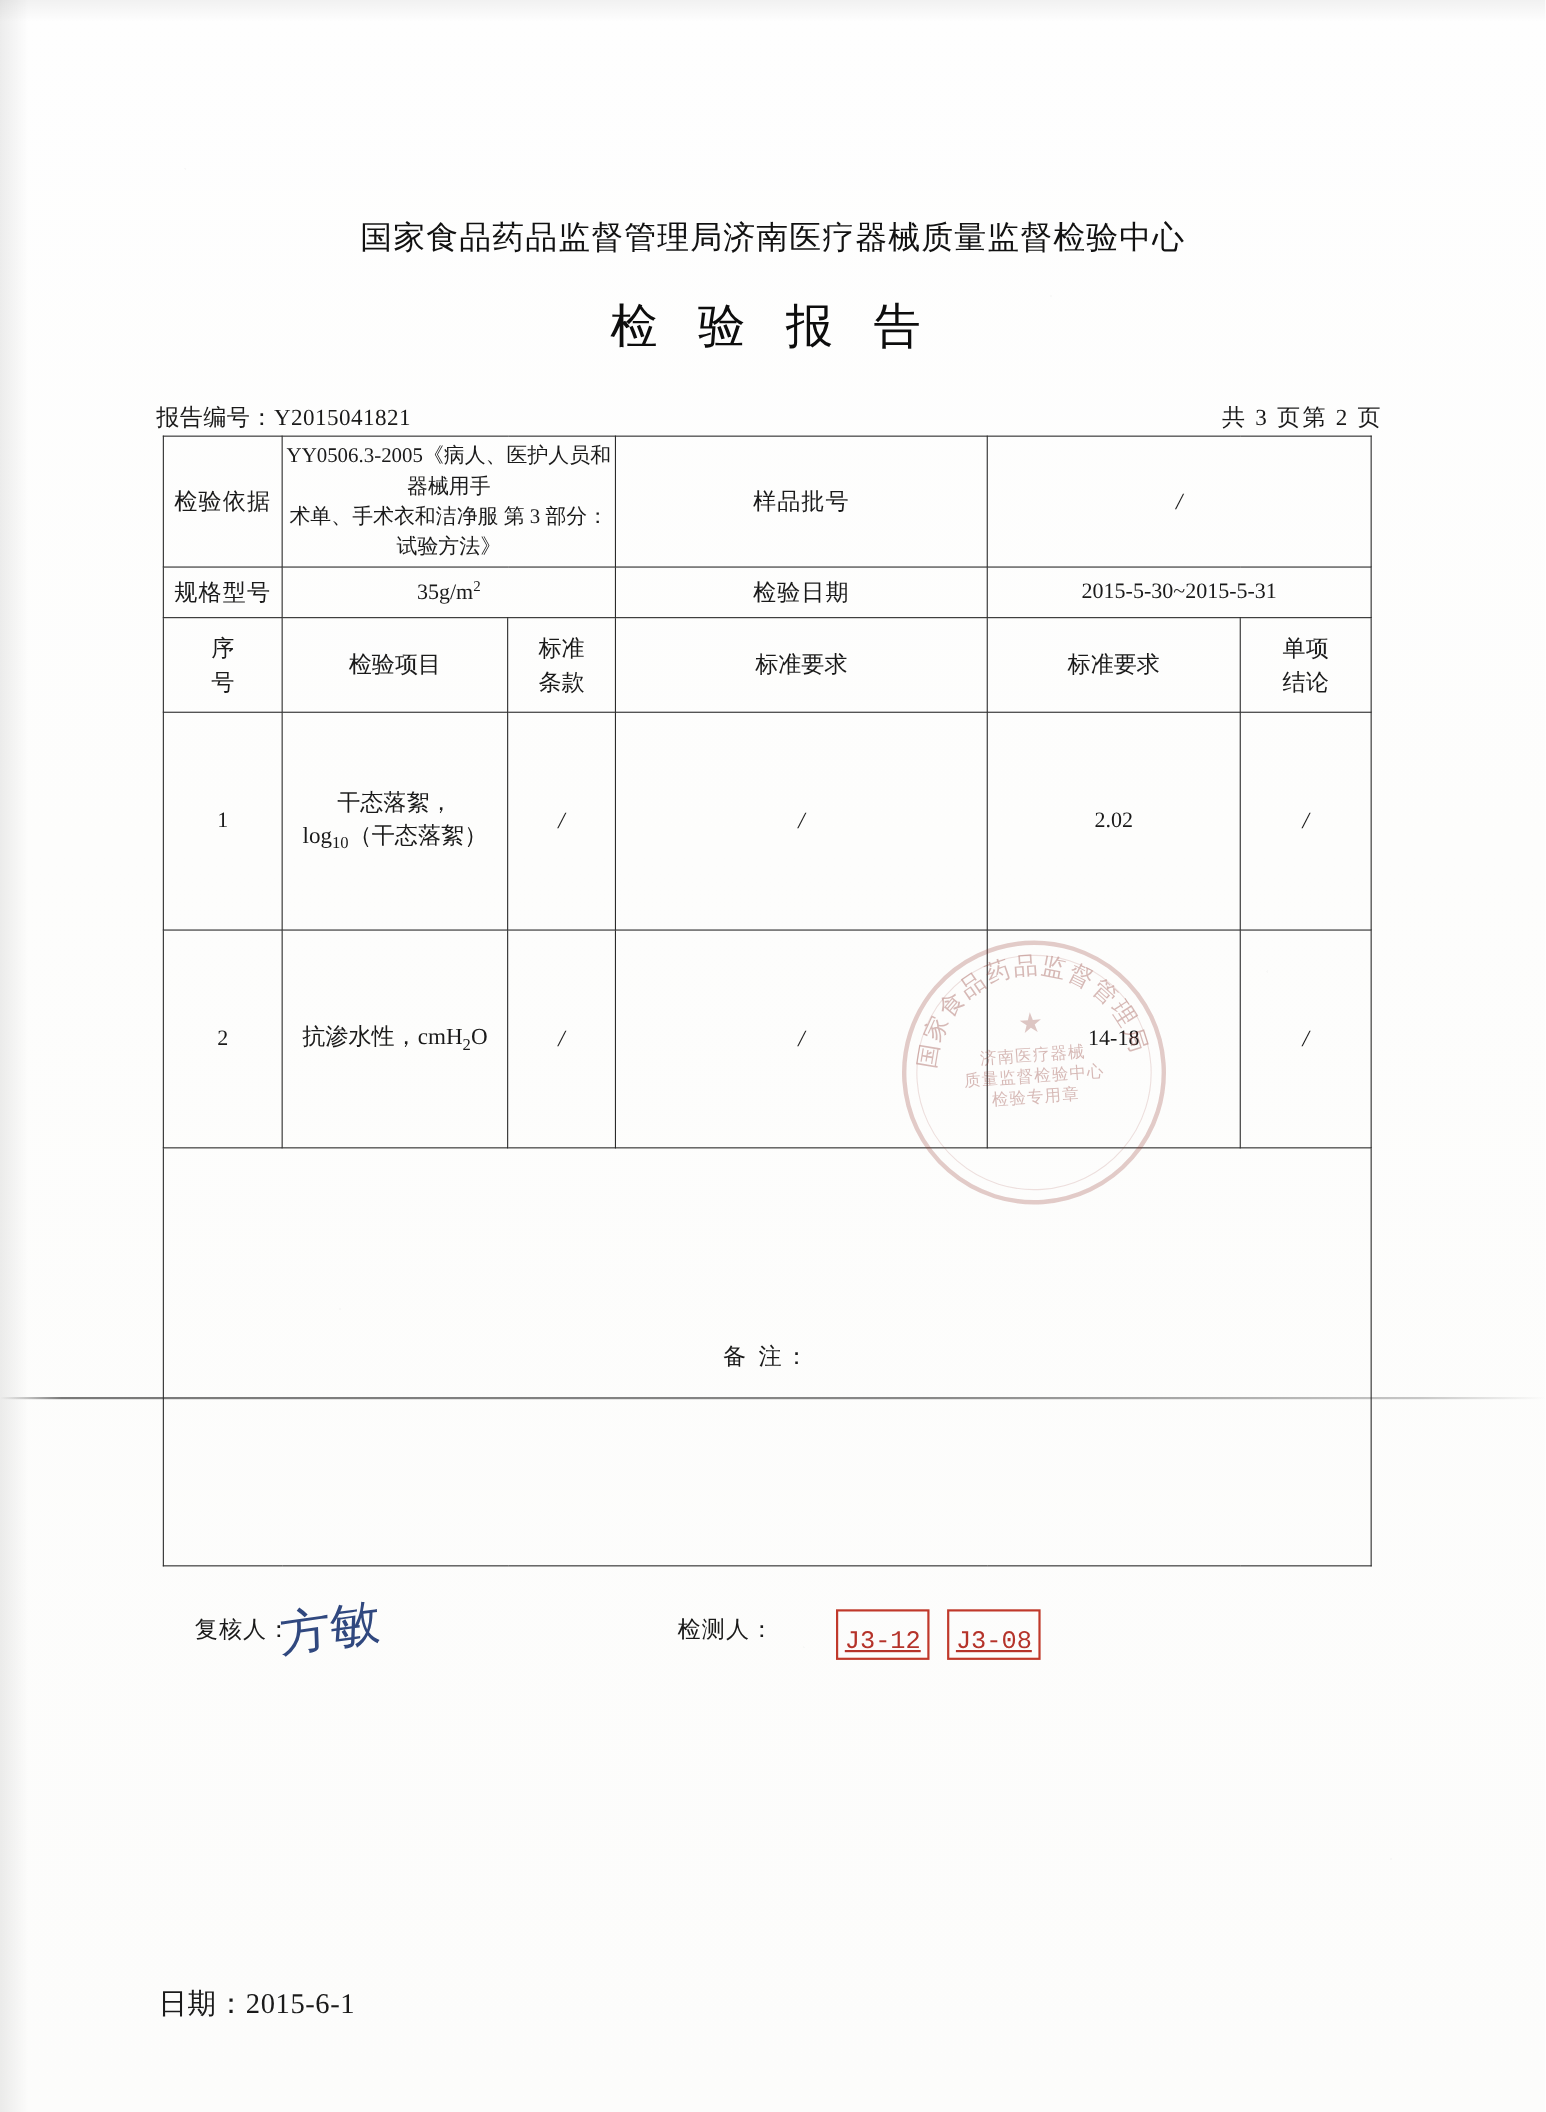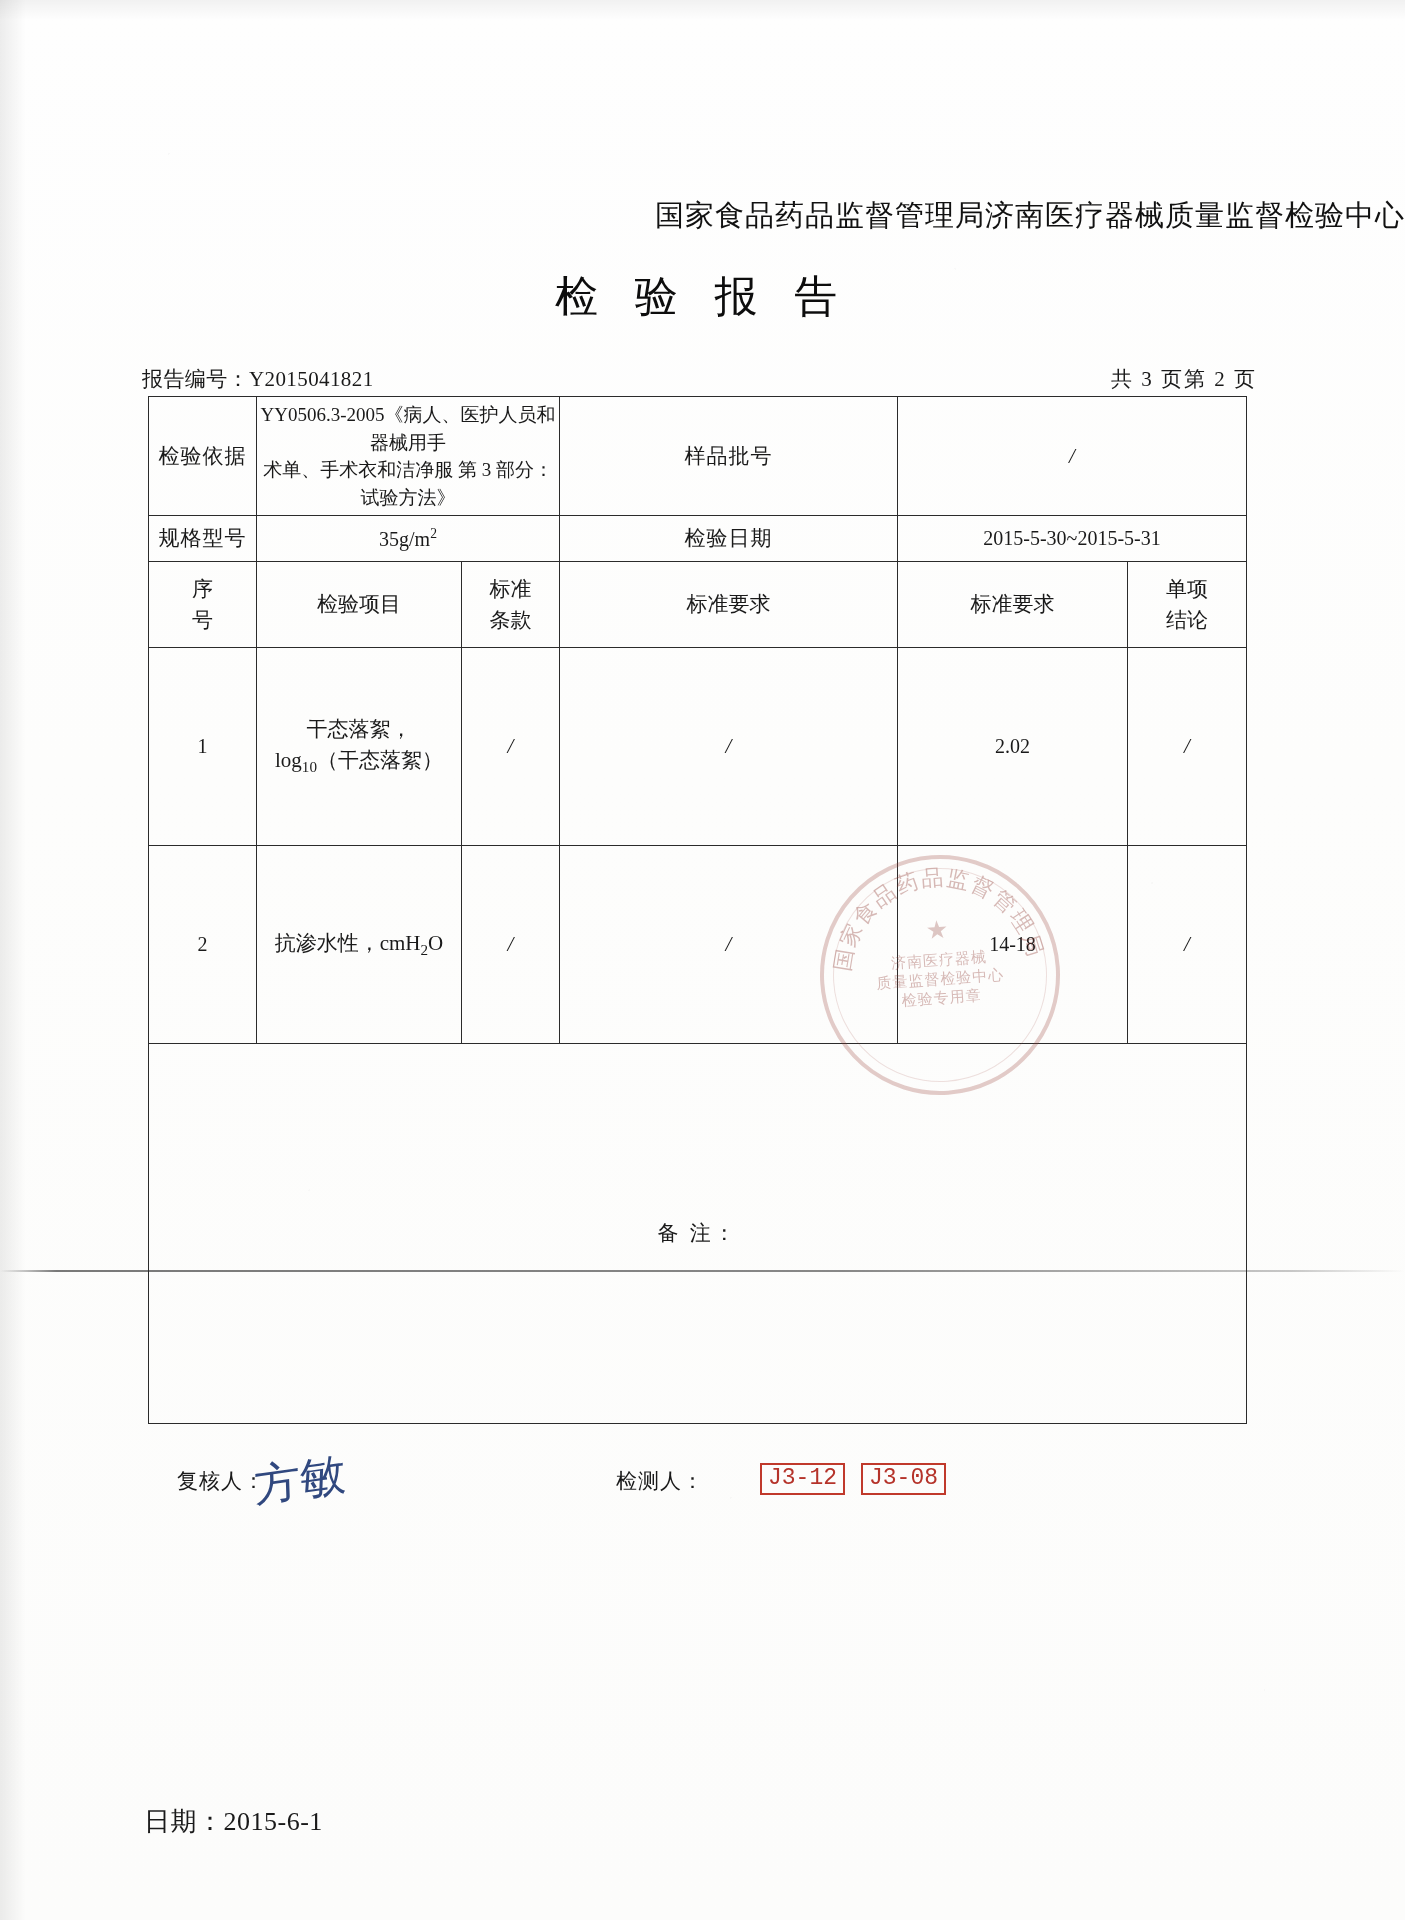--- a/index.html
+++ b/index.html
@@ -35,21 +35,21 @@
   .sheet {
     position: absolute;
     left: 0; top: 0;
     width: 1405px; height: 1920px;
   }
 
   
   .org-title {
     position: absolute;
     top: 196px; left: 0; width: 1405px;
-    text-align: right;
+    text-align: center;
     font-size: 29px;
     letter-spacing: 1px;
     font-family: "Liberation Serif", "DejaVu Serif", serif;
     color: #111;
   }
   .doc-title {
     position: absolute;
     top: 268px; left: 0; width: 1405px;
     text-align: center;
     font-size: 43px;
@@ -144,23 +144,24 @@
     font-size: 21px; letter-spacing: 1px;
   }
   .stamp-box {
     position: absolute;
     top: -4px;
     border: 2.4px solid #c0392b;
     color: #b5332a;
     font-family: "Liberation Mono", "DejaVu Sans Mono", monospace;
     font-size: 23px;
     letter-spacing: 0px;
-    padding: 2px 6px 3px 6px;
+    padding: 16px 6px 3px 6px;
     line-height: 1;
     background: rgba(255,255,255,0.2);
+    text-decoration: underline;
   }
   .stamp-1 { left: 612px; }
   .stamp-2 { left: 713px; }
 
   .date-line {
     position: absolute;
     left: 144px; top: 1804px;
     font-size: 26px;
     letter-spacing: 0.5px;
   }

